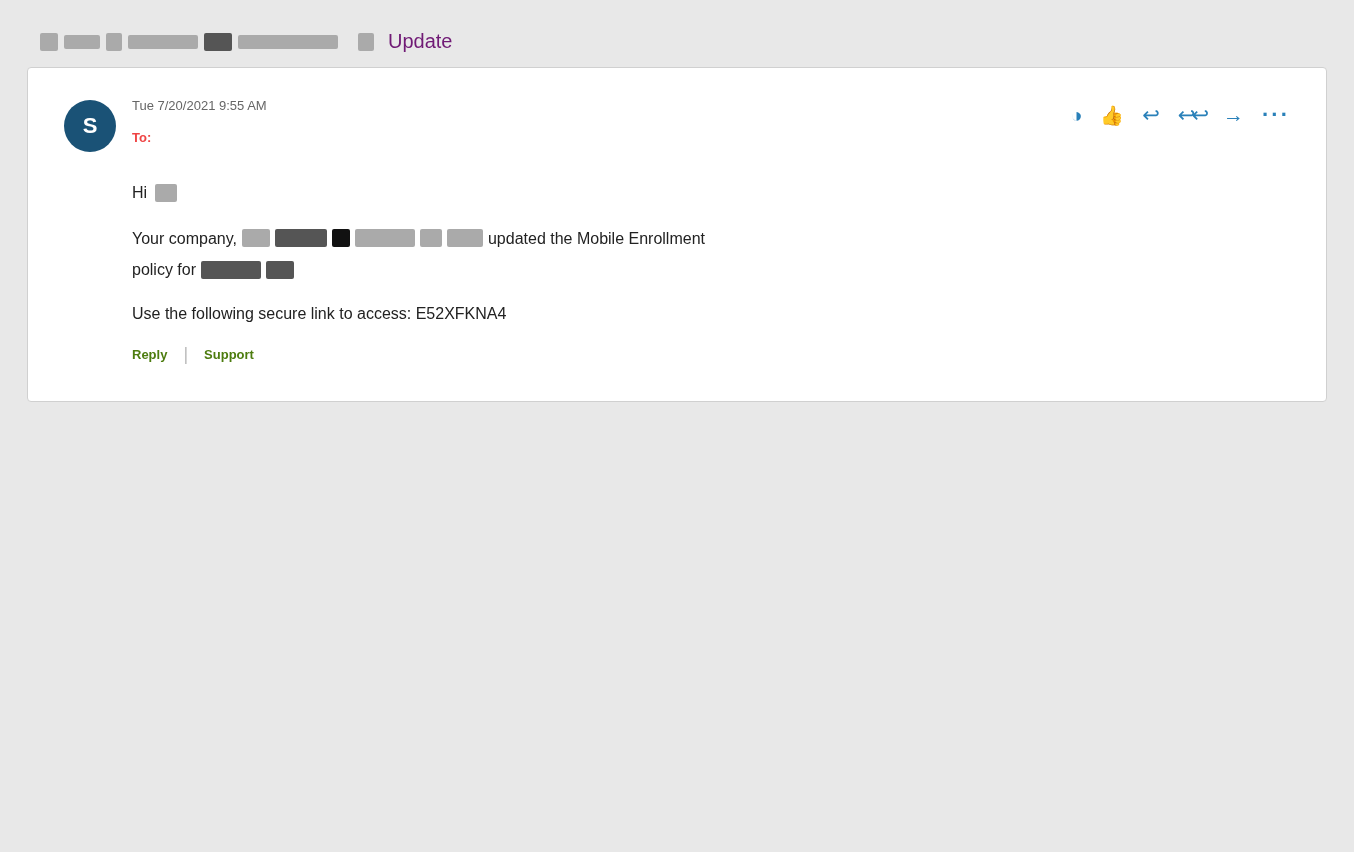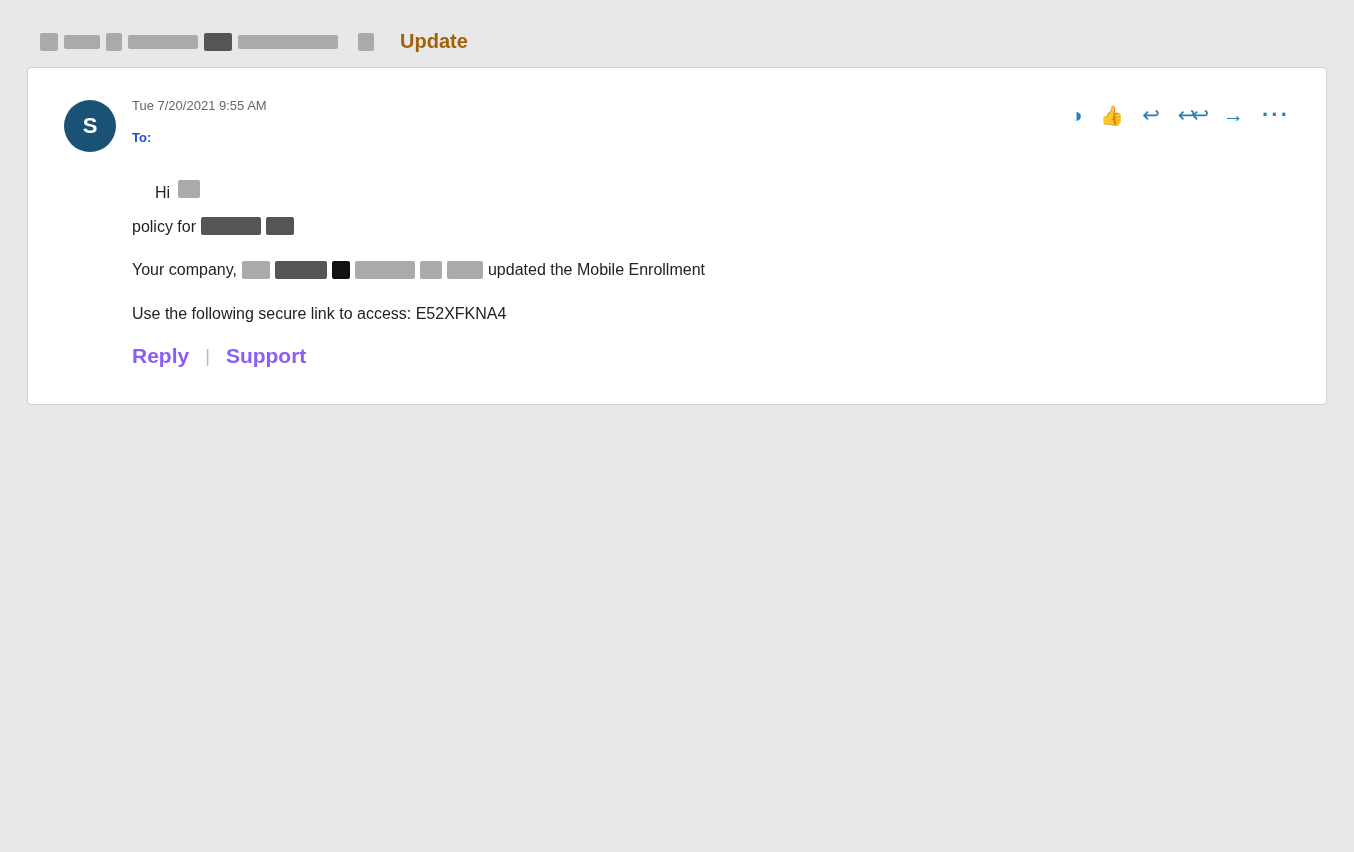--- a/index.html
+++ b/index.html
@@ -29,23 +29,23 @@
       gap: 6px;
     }
 
     .block {
       background: #aaa;
       border-radius: 2px;
     }
 
     .title-text {
       font-size: 20px;
-      font-weight: 700;
-      color: #a16207;
-      margin-left: 16px;
+      font-weight: 400;
+      color: #701a75;
+      margin-left: 4px;
     }
 
     .email-card {
       background: #ffffff;
       border: 1px solid #d0d0d0;
       border-radius: 4px;
       width: 1300px;
       padding: 30px 36px 36px 36px;
       position: relative;
     }
@@ -84,21 +84,21 @@
     }
 
     .sender-date {
       font-size: 13px;
       color: #666;
       margin-bottom: 17px;
     }
 
     .sender-to {
       font-size: 13px;
-      color: #1d4ed8;
+      color: #ef4444;
       font-weight: 600;
     }
 
     .email-actions {
       display: flex;
       align-items: center;
       gap: 18px;
       margin-top: 4px;
     }
 
@@ -115,24 +115,23 @@
       color: #222;
       line-height: 1.6;
     }
 
     .email-body p {
       margin-bottom: 18px;
     }
 
     .email-body .greeting {
       display: flex;
-      align-items: flex-start;
+      align-items: center;
       gap: 8px;
       margin-bottom: 20px;
-      margin-left: 23px;
     }
 
     .redacted {
       display: inline-block;
       background: #aaa;
       border-radius: 2px;
       vertical-align: middle;
     }
 
     .redacted-dark {
@@ -150,22 +149,22 @@
 
     .email-footer {
       display: flex;
       align-items: center;
       gap: 16px;
       padding-left: 68px;
       margin-top: 10px;
     }
 
     .footer-btn {
-      color: #8b5cf6;
-      font-size: 21px;
+      color: #4d7c0f;
+      font-size: 13px;
       font-weight: 600;
       cursor: pointer;
       text-decoration: none;
       background: none;
       border: none;
       text-align: right;
     }
 
     .footer-divider {
       color: #bbb;
@@ -216,35 +215,35 @@
     </div>
   </div>
 
   <div class="email-body">
 
     <div class="greeting">
       <span>Hi</span>
       <span class="redacted" style="width:22px;height:18px;"></span>
     </div>
 
-    <div class="policy-line" style="margin-top:-12px;">
-      <span>policy for</span>
-      <span class="redacted redacted-dark" style="width:60px;height:18px;"></span>
-      <span class="redacted redacted-dark" style="width:28px;height:18px;"></span>
-    </div>
     <div class="policy-line">
       <span>Your company,</span>
       <span class="redacted" style="width:28px;height:18px;"></span>
       <span class="redacted redacted-dark" style="width:52px;height:18px;"></span>
       <span class="redacted redacted-black" style="width:18px;height:18px;"></span>
       <span class="redacted" style="width:60px;height:18px;"></span>
       <span class="redacted" style="width:22px;height:18px;"></span>
       <span class="redacted" style="width:36px;height:18px;"></span>
       <span>updated the Mobile Enrollment</span>
     </div>
+    <div class="policy-line" style="margin-top:-12px;">
+      <span>policy for</span>
+      <span class="redacted redacted-dark" style="width:60px;height:18px;"></span>
+      <span class="redacted redacted-dark" style="width:28px;height:18px;"></span>
+    </div>
 
 
     <p>Use the following secure link to access: E52XFKNA4</p>
 
 
   </div>
 
   <div class="email-footer">
     <button class="footer-btn">Reply</button>
     <span class="footer-divider">|</span>

